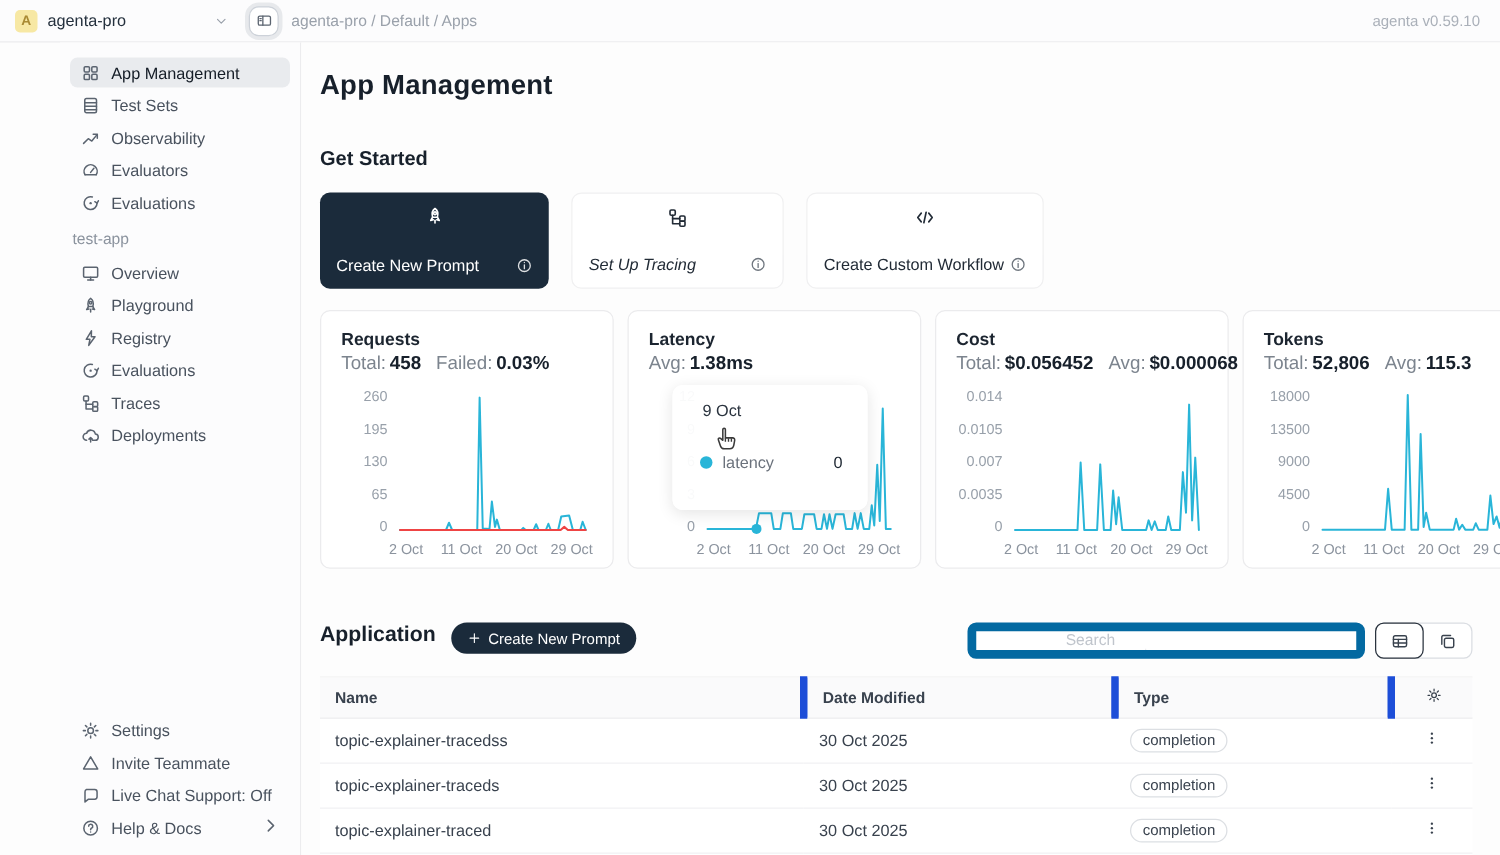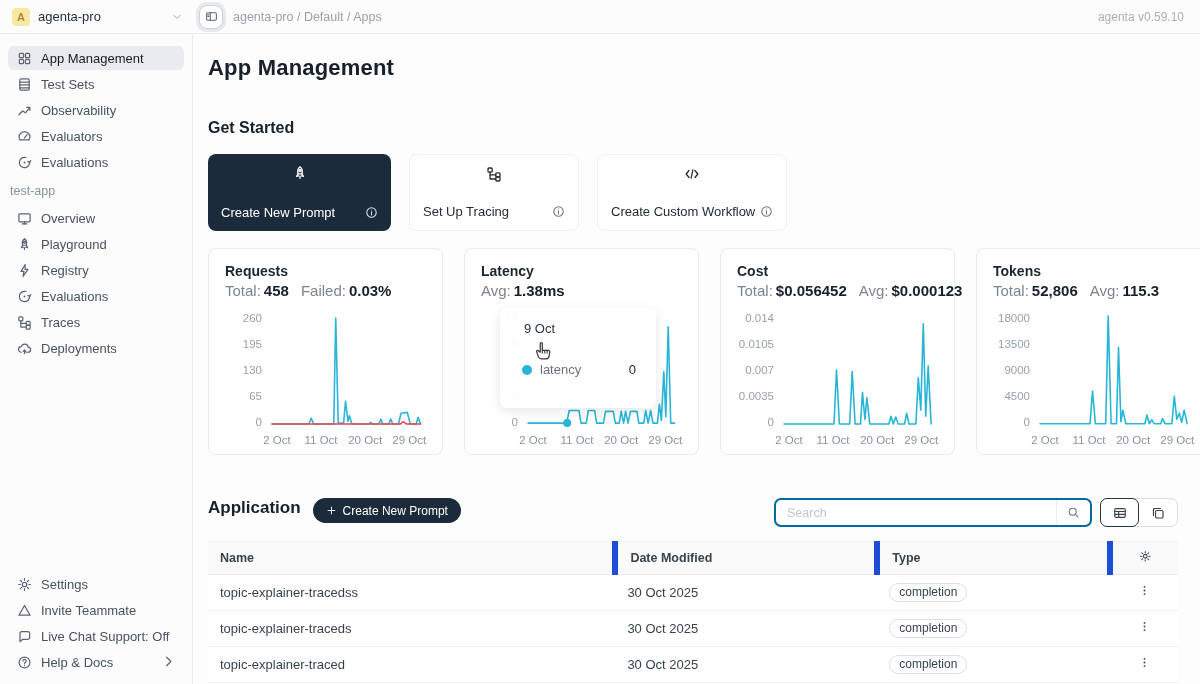--- a/index.html
+++ b/index.html
@@ -12,21 +12,21 @@
   .topbar { height:34px; display:flex; align-items:center; border-bottom:1px solid #ececee; background:#fcfcfd; }
   .topbar-left { width:193px; flex:0 0 193px; display:flex; align-items:center; padding:0 10px 0 12px; height:100%; }
   .ws-avatar { width:18px; height:18px; border-radius:4px; background:#f7e8a4; color:#a98a33; font-size:11px; font-weight:700; display:flex; align-items:center; justify-content:center; }
   .ws-name { margin-left:8px; font-size:13px; font-weight:500; color:#24303d; }
   .ws-chevron { margin-left:auto; color:#9aa1ab; font-size:12px; }
   .panel-toggle { width:24px; height:24px; border-radius:8px; background:#fff; border:1px solid #cdd2d9; box-shadow:0 0 0 3px #e7e9ec; display:flex; align-items:center; justify-content:center; color:#5b6470; margin-left:6px; cursor:pointer; }
   .breadcrumb { margin-left:10px; color:#9aa1ab; font-size:12.5px; }
   .version { margin-left:auto; padding-right:16px; color:#aab0b9; font-size:12px; }
 
   
-  .shell { display:flex; height:650px; }
+  .shell { display:flex; height:650px;padding-left:48px; }
   .sidebar { width:193px; flex:0 0 193px; border-right:1px solid #ececee; background:#fcfcfd; display:flex; flex-direction:column; padding:12px 8px 8px 8px; }
   .side-item { display:flex; align-items:center; gap:9px; height:24px; padding:0 8px; margin-bottom:2px; border-radius:6px; color:#49525e; cursor:pointer; font-size:13px; }
   .side-item .icon { color:#5b6470; font-size:15px; width:16px; }
   .side-item.active { background:#e9ebee; color:#141c26; font-weight:500; }
   .side-item .trail { margin-left:auto; color:#8b939e; font-size:11px; }
   .group-label { color:#8b939e; font-size:12.5px; margin:8px 2px 8px 2px; }
   .side-spacer { flex:1; }
 
   
   .main { flex:1; overflow:hidden; padding:0 22px 0 15px; background:#fdfdfd; }
@@ -35,25 +35,25 @@
 
   
   .gs-row { display:flex; gap:18px; margin-top:17px; }
   .gs-card { height:77px; border-radius:8px; padding:11px 13px; display:flex; flex-direction:column; justify-content:space-between; cursor:pointer; }
   .gs-card .gs-top { font-size:16px; }
   .gs-card .gs-bottom { display:flex; align-items:center; justify-content:space-between; font-size:13px; font-weight:500; }
   .gs-dark { width:183px; background:#1b2b3b; color:#fff; }
   .gs-light { background:#fff; border:1px solid #f0f0f1; color:#222b36; }
   .gs-light .gs-bottom .icon { color:#555e68; }
   .gs-card .info { font-size:13px; opacity:.85; }
-  .gs-c2 { width:170px; }
+  .gs-c2 { width:170px;font-style:italic; }
   .gs-c3 { width:190px; }
 
   
-  .charts-row { display:flex; gap:21px; margin-top:17px; }
+  .charts-row { display:flex; gap:11px; margin-top:17px; }
   .stat-card { width:235px; height:207px; background:#fff; border:1px solid #ebebed; border-radius:8px; padding:14px 16px; position:relative; }
   .sc-title { font-size:14px; font-weight:700; color:#1c2530; }
   .sc-stats { margin-top:3px; font-size:15px; color:#7c848e; display:flex; gap:12px; }
   .sc-stats b { color:#17202b; font-weight:700; margin-left:3px; }
   .sc-plot { display:flex; margin-top:13px; }
   .sc-yaxis { width:45px; display:flex; flex-direction:column; justify-content:space-between; align-items:flex-end; padding:0 8px 0 0; height:116px; color:#98a0aa; font-size:11.5px; }
   .sc-chartwrap { position:relative; width:156px; }
   .sc-xlabels { position:relative; height:14px; margin-top:3px; }
   .sc-xlabels span { position:absolute; transform:translateX(-50%); color:#8b939e; font-size:11.5px; white-space:nowrap; }
   .sc-tooltip { position:absolute; left:-26px; top:-4px; width:156px; height:100px; background:rgba(255,255,255,.94); border-radius:8px; box-shadow:0 3px 12px rgba(0,0,0,.10); z-index:3; }
@@ -62,21 +62,21 @@
   .sc-tooltip .tt-row { display:flex; align-items:center; margin:26px 20px 0 22px; }
   .sc-tooltip .tt-dot { width:10px; height:10px; border-radius:50%; }
   .sc-tooltip .tt-series { margin-left:8px; color:#6b727c; font-size:13px; }
   .sc-tooltip .tt-value { margin-left:auto; color:#1c2530; font-size:13px; font-weight:500; }
 
   
   .app-row { display:flex; align-items:flex-start; margin-top:43px; }
   .app-title { font-size:17px; font-weight:700; color:#17202b; }
   .btn-dark { display:inline-flex; align-items:center; gap:6px; margin-left:12px; height:25px; padding:0 13px; background:#1b2b3b; color:#fff; border:none; border-radius:14px; font-size:12px; font-family:inherit; cursor:pointer; }
   .btn-dark .icon { font-size:11px; }
-  .search-box { margin-left:auto; width:318px; height:29px; border:2px solid #0369a1; border-radius:7px; background:#fff; display:flex; align-items:center; overflow:hidden; }
+  .search-box { margin-left:auto; width:318px; height:29px; border:7px solid #0369a1; border-radius:7px; background:#fff; display:flex; align-items:center; overflow:hidden;flex-direction:column; }
   .search-box input { flex:1; border:none; outline:none; padding:0 11px; font-size:12.5px; font-family:inherit; color:#333; background:transparent; }
   .search-box input::placeholder { color:#c0c5cc; }
   .search-btn { width:34px; height:100%; display:flex; align-items:center; justify-content:center; color:#6b727c; border-left:1px solid #ececef; cursor:pointer; font-size:13px; }
   .view-toggle { margin-left:8px; display:flex; border:1px solid #dadde2; border-radius:7px; background:#fff; height:29px; overflow:visible; }
   .vt-btn { width:39px; display:flex; align-items:center; justify-content:center; color:#39424e; cursor:pointer; font-size:14px; }
   .vt-btn.active { border:1.5px solid #2a333e; border-radius:7px; margin:-1px; background:#fff; }
 
   
   .app-table { width:100%; margin-top:14px; border-collapse:collapse; background:#fff; }
   .app-table thead th { background:#fafafb; text-align:left; font-size:12.5px; font-weight:700; color:#39424e; padding:8px 12px; border-bottom:1px solid #ececee; border-top:1px solid #f3f3f4; }
@@ -406,21 +406,21 @@
         <span class="tt-value">0</span>
       </div>
               </div>
        </div>
      </div>
         </div>
         <div class="stat-card">
           <div class="sc-title">Cost</div>
      <div class="sc-stats">
             <span>Total:<b>$0.056452</b></span>
-            <span>Avg:<b>$0.000123</b></span>
+            <span>Avg:<b>$0.000068</b></span>
           </div>
      <div class="sc-plot">
        <div class="sc-yaxis">
               <span>0.014</span>
               <span>0.0105</span>
               <span>0.007</span>
               <span>0.0035</span>
               <span>0</span>
             </div>
        <div class="sc-chartwrap">

